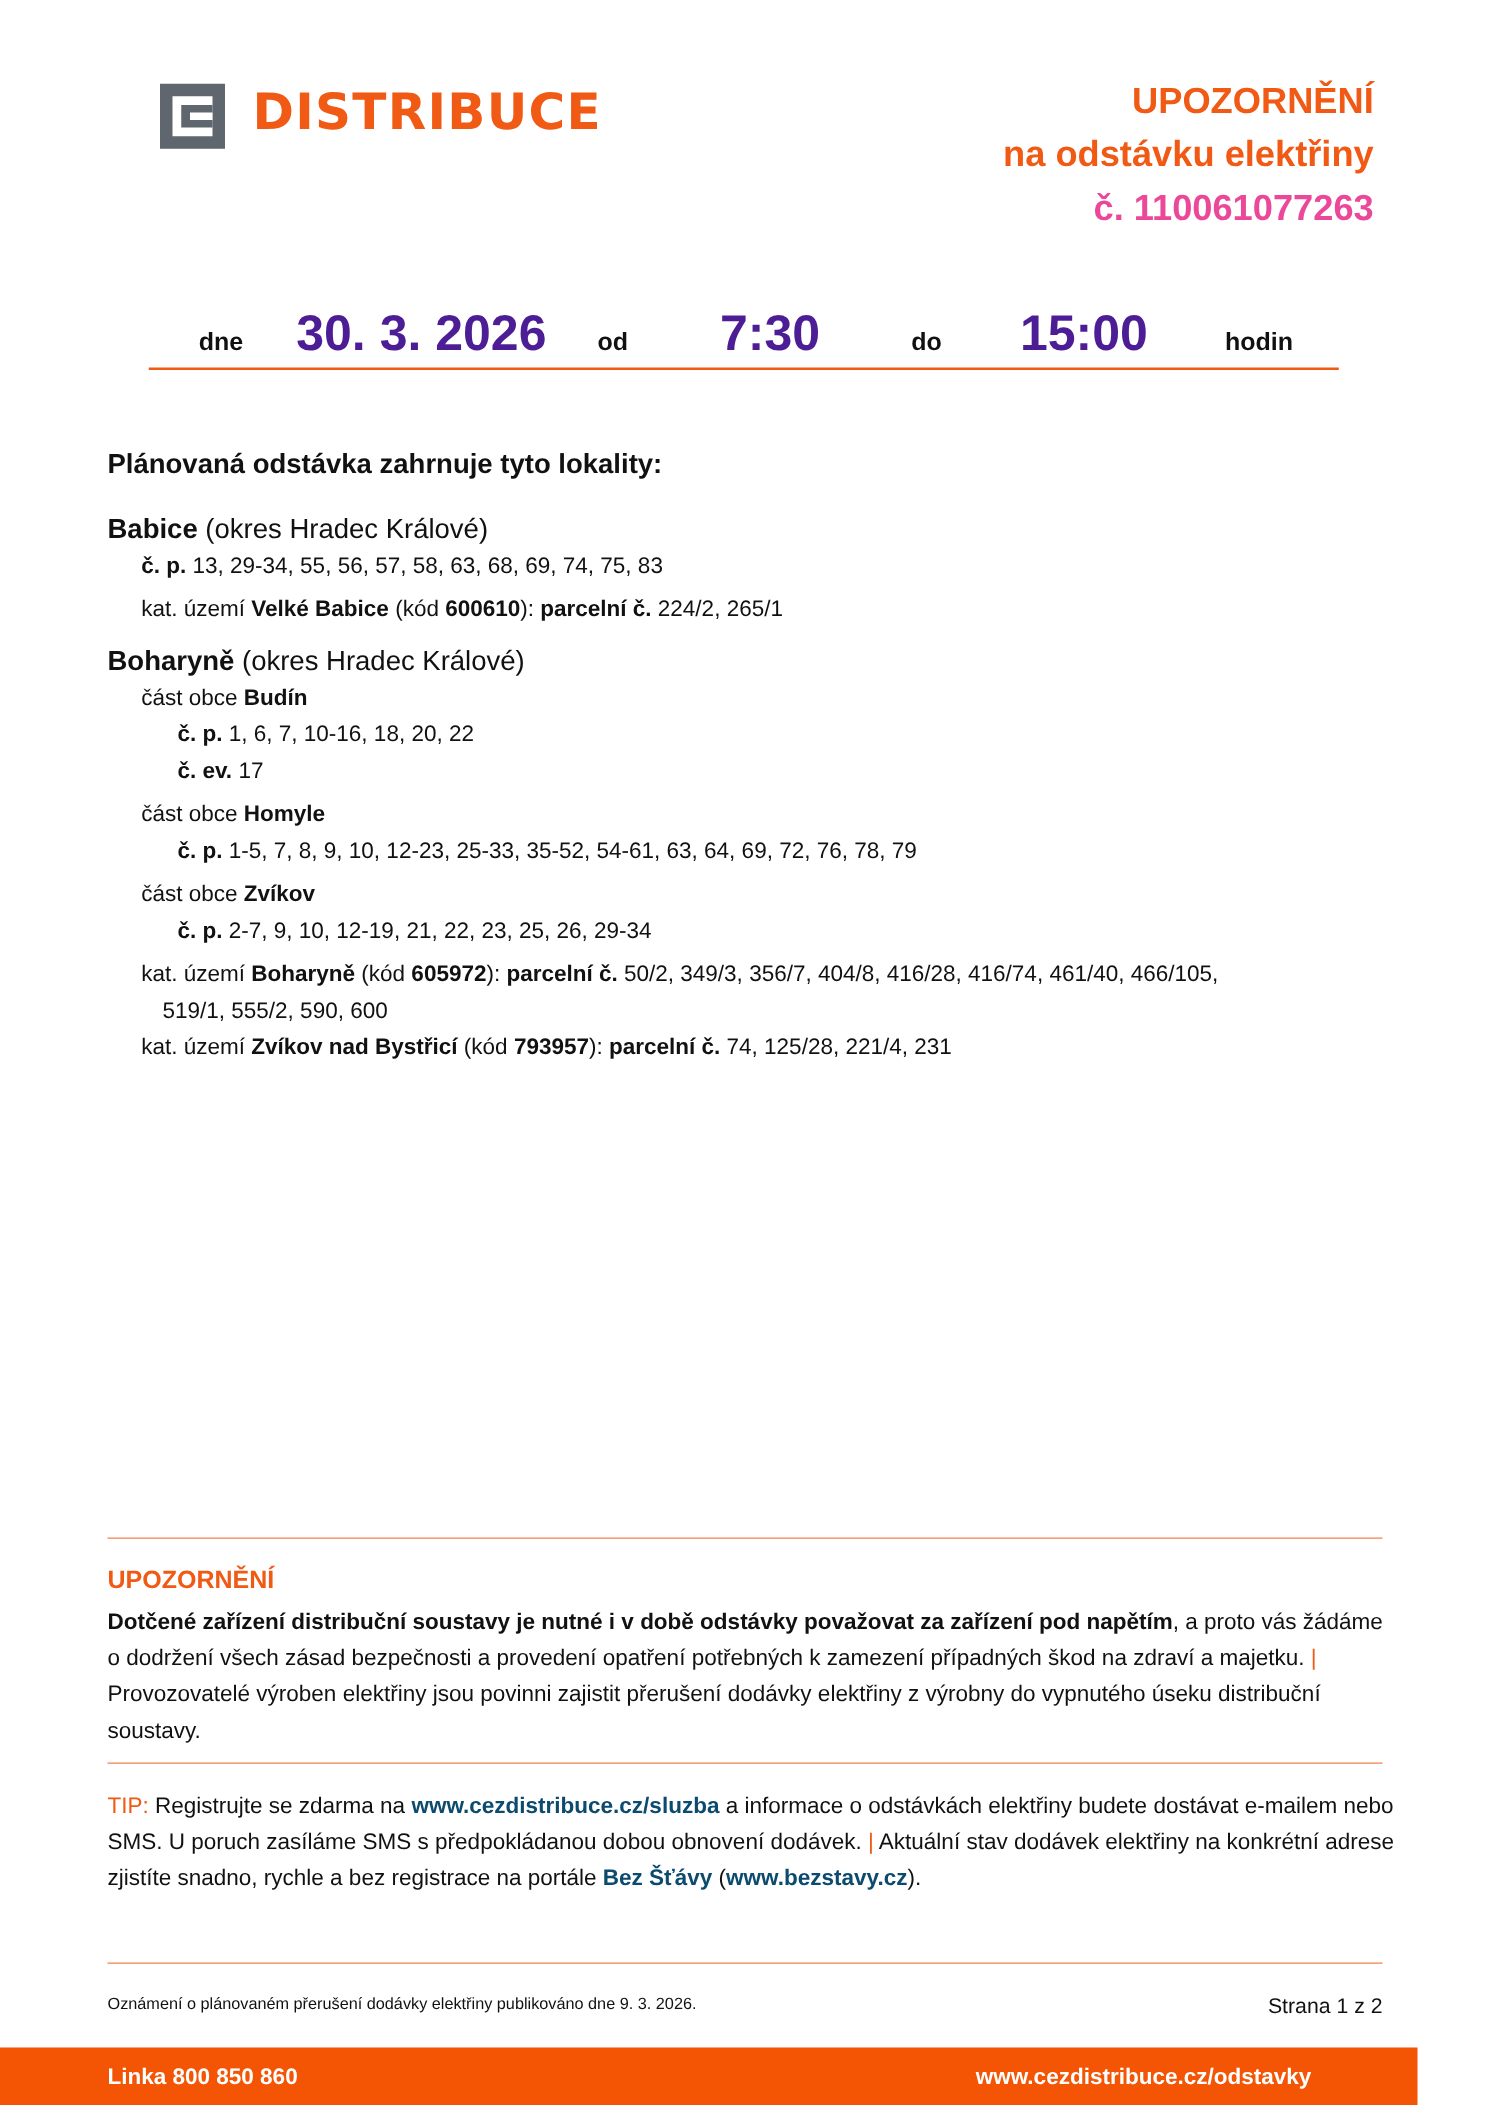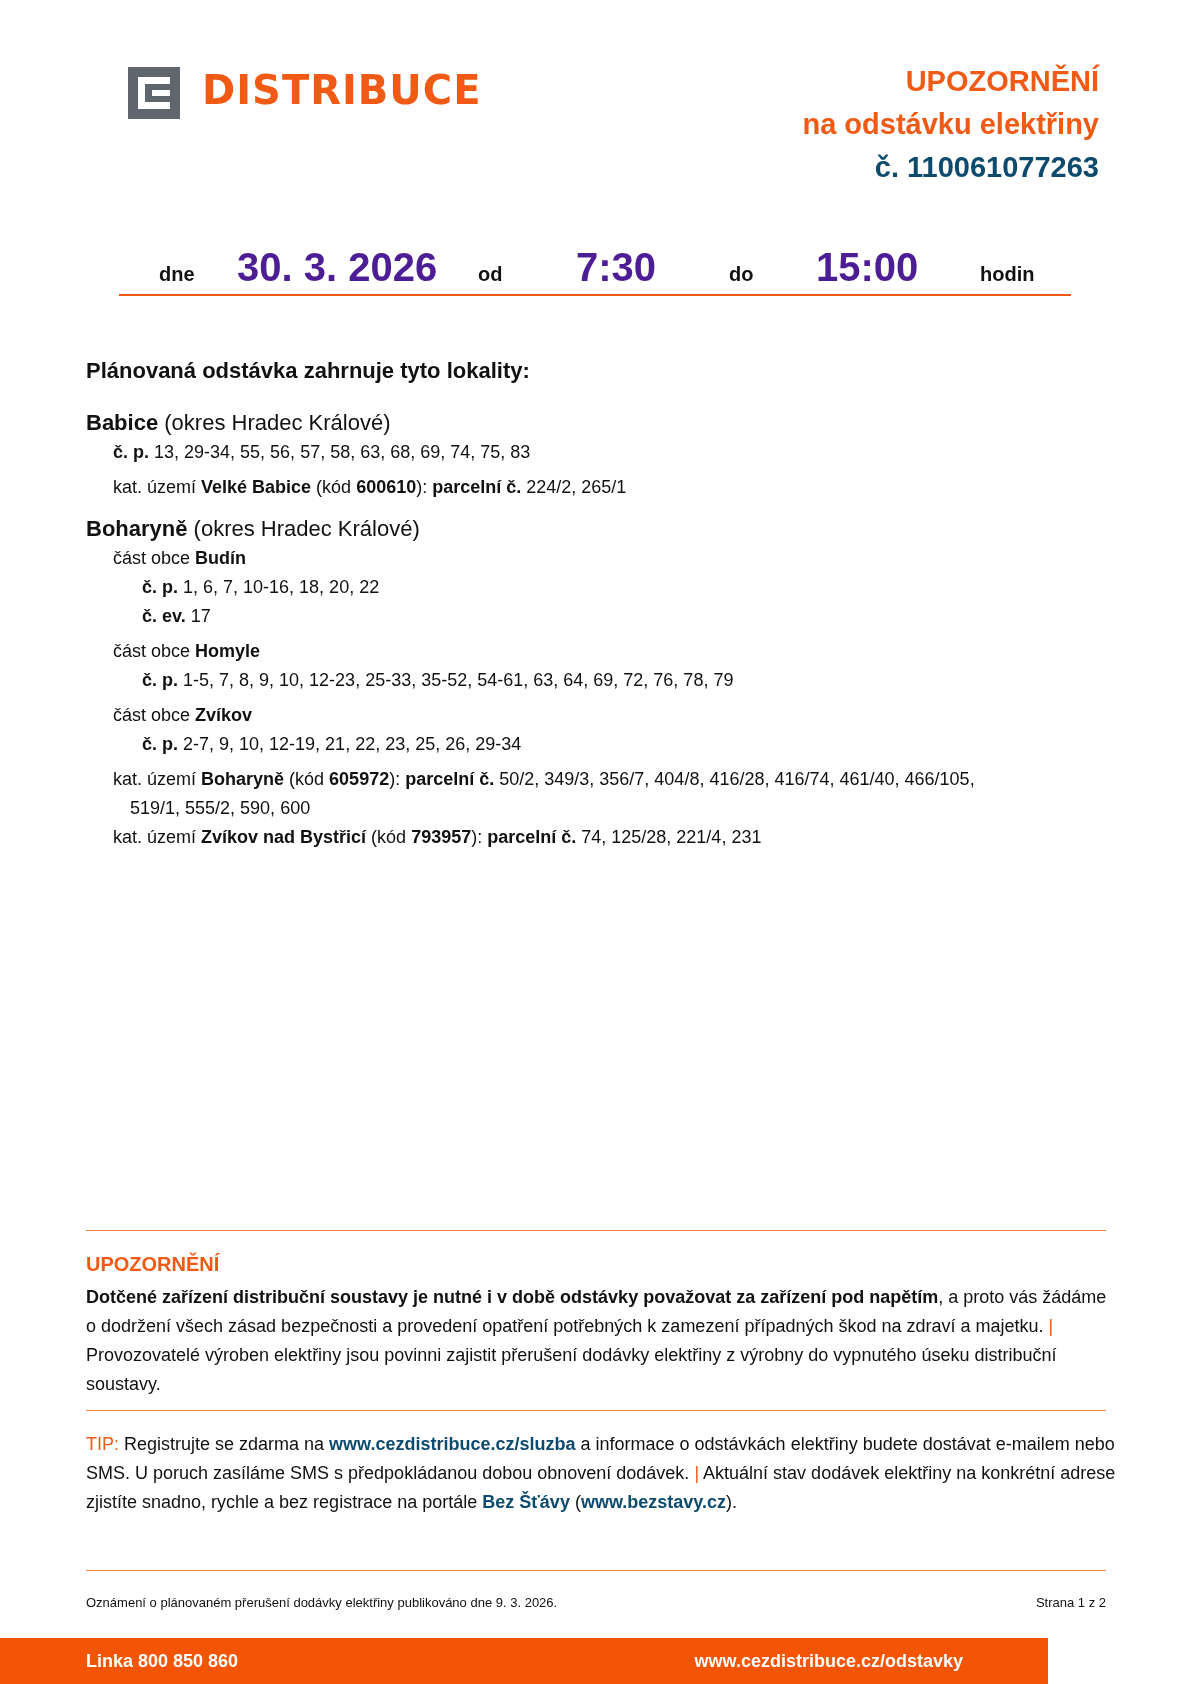--- a/index.html
+++ b/index.html
@@ -6,42 +6,42 @@
   body { width:1191px; height:1684px; position:relative; overflow:hidden;
          font-family:"Liberation Sans", sans-serif; color:#111; }
   .orange { color:#f05a14; }
   .logo { position:absolute; left:86px; top:67px; display:flex; align-items:flex-start;margin-left:42px; }
   .logo-mark { width:52px; height:52px; background:#5f666d; position:relative; }
   .logo-mark .outer { position:absolute; left:10px; top:10px; width:32px; height:32px; background:#fff; }
   .logo-mark .inner1 { position:absolute; left:17px; top:17px; width:25px; height:18px; background:#5f666d; }
   .logo-mark .inner2 { position:absolute; left:24px; top:23px; width:18px; height:6px; background:#fff; }
   .logo-text { margin-left:22px; font-family:"DejaVu Sans", sans-serif; font-weight:bold; font-size:40px; color:#f05a14; letter-spacing:1px; }
   .title-block { position:absolute; right:92px; top:60px; text-align:right; font-weight:bold; font-size:29px; line-height:43px; }
-  .title-block .num { color:#0c4a6e; }
+  .title-block .num { color:#ec4899; }
   .timebar { position:absolute; left:119px; top:240px; width:952px; height:54px; border-bottom:2px solid #f05a14; }
   .timebar span { position:absolute; bottom:8px; font-weight:bold; }
   .tb-label { font-size:20px; }
   .tb-value { font-size:40px; color:#4c1d95; bottom:4px !important; }
   .content { position:absolute; left:86px; top:358px; width:1020px; }
   .h-sub { font-weight:bold; font-size:22px; margin:0 0 24px 0; }
   .loc { font-size:22px; margin-top:6px; line-height:30px; }
   .line { font-size:18px; line-height:29px; }
   .ind1 { padding-left:27px; }
   .ind2 { padding-left:56px; }
   .hang { padding-left:27px; }
   .hang .cont { padding-left:17px; }
   .gap { height:6px; }
   .sep { position:absolute; left:86px; width:1020px; height:1px; background:#f0824a; }
   .notice { position:absolute; left:86px; width:1030px; font-size:18px; line-height:29px; }
   .notice h3 { margin:0 0 4px 0; font-size:20px; color:#f05a14; font-weight:bold; }
   .pipe { color:#f05a14; }
   .link { color:#0c4a6e; font-weight:bold; }
   .foot-note { position:absolute; left:86px; top:1595px; font-size:13px; }
-  .foot-page { position:absolute; right:85px; top:1595px; font-size:13px; }
-  .bottom-bar { position:absolute; left:0; top:1638px; width:1048px; height:46px; background:#f35505; color:#fff; font-weight:bold; font-size:18px; }
+  .foot-page { position:absolute; right:85px; top:1595px; font-size:17px; }
+  .bottom-bar { position:absolute; left:0; top:1638px; width:1134px; height:46px; background:#f35505; color:#fff; font-weight:bold; font-size:18px; }
   .bottom-bar .l { position:absolute; left:86px; top:13px; }
   .bottom-bar .r { position:absolute; right:85px; top:13px; }
 </style>
 </head>
 <body>
 
 <div class="logo">
   <div class="logo-mark">
     <div class="outer"></div>
       <div class="inner1"></div>

